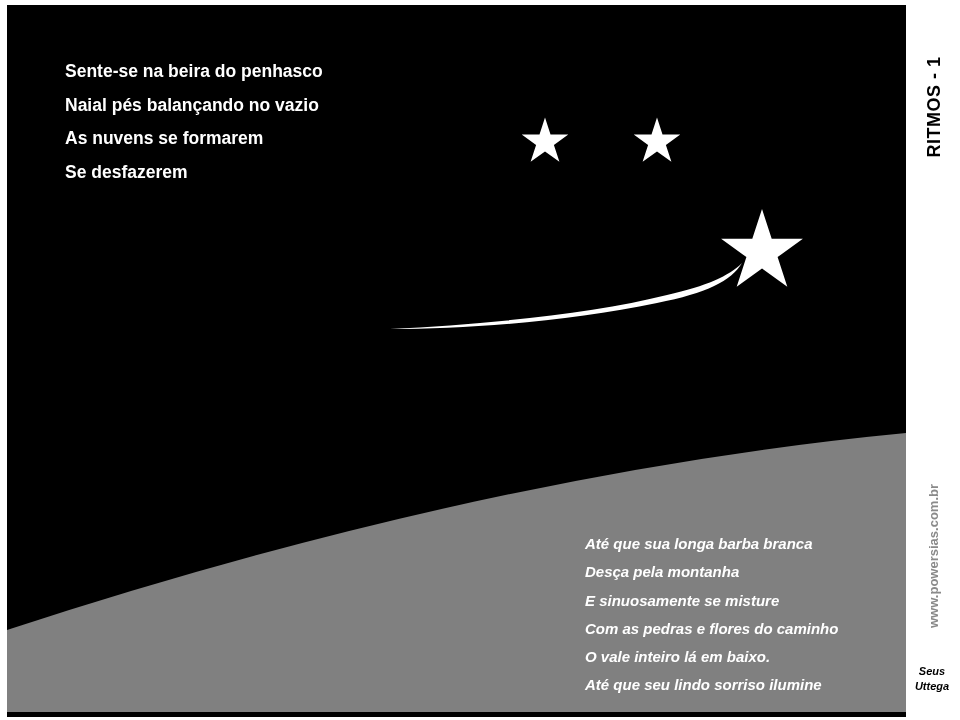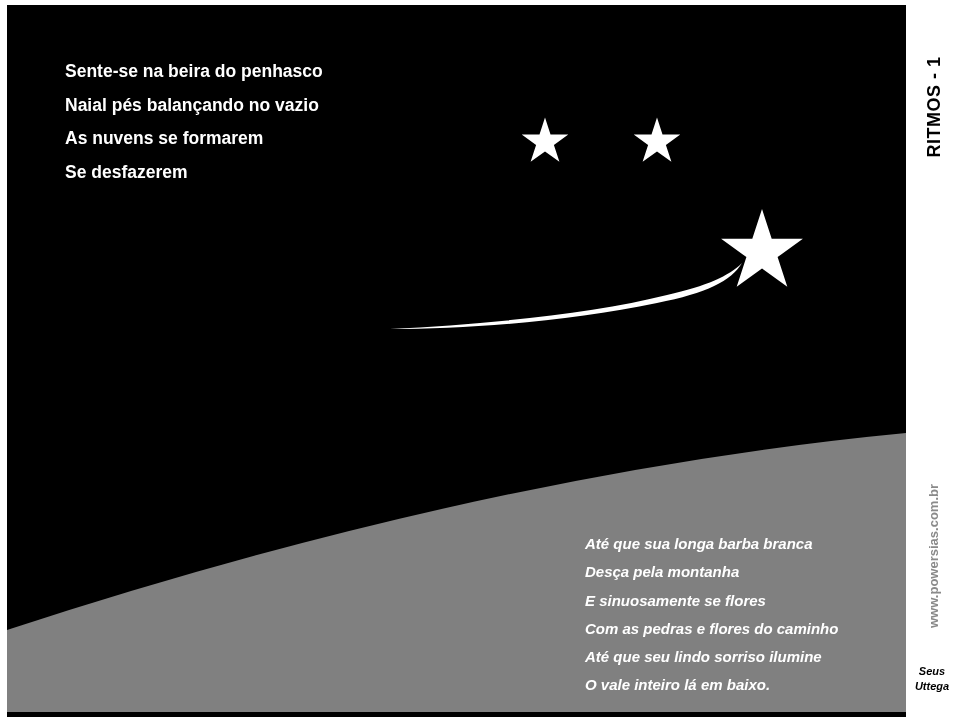--- a/index.html
+++ b/index.html
@@ -117,24 +117,24 @@
     <div class="poem poem-top">
       <div class="poem-line">Sente-se na beira do penhasco</div>
       <div class="poem-line">Naial pés balançando no vazio</div>
       <div class="poem-line">As nuvens se formarem</div>
       <div class="poem-line">Se desfazerem</div>
     </div>
 
     <div class="poem poem-bottom">
       <div class="poem-line">Até que sua longa barba branca</div>
       <div class="poem-line">Desça pela montanha</div>
-      <div class="poem-line">E sinuosamente se flores</div>
+      <div class="poem-line">E sinuosamente se misture</div>
       <div class="poem-line">Com as pedras e flores do caminho</div>
+      <div class="poem-line">O vale inteiro lá em baixo.</div>
       <div class="poem-line">Até que seu lindo sorriso ilumine</div>
-      <div class="poem-line">O vale inteiro lá em baixo.</div>
     </div>
 
   </div>
 
   <div class="sidebar"></div>
 
   <div class="series-title">RITMOS - 1</div>
 
   <div class="website">www.powersias.com.br</div>
 

